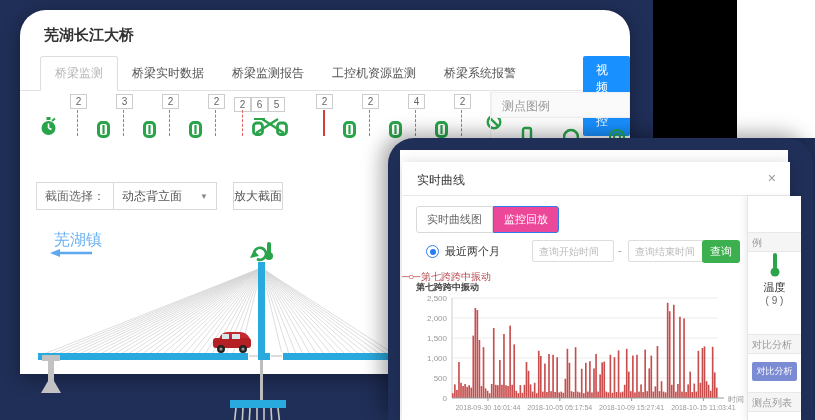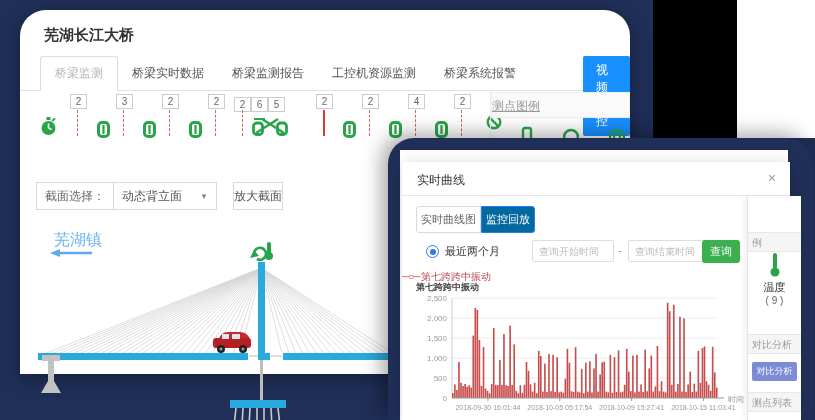--- a/index.html
+++ b/index.html
@@ -20,43 +20,43 @@
   
   #sensor-row{left:14px;top:80px;width:446px;height:58px;display:flex;align-items:flex-start;}
   .sensor-cell{position:relative;height:58px;flex:0 0 auto;}
   .badge{display:inline-block;min-width:11px;padding:0 2px;height:13px;line-height:13px;border:1px solid #ccc;background:#fff;color:#666;font-size:10px;text-align:center;}
   .badge-row{position:absolute;left:2px;top:4px;white-space:nowrap;}
   .dash{position:absolute;top:20px;width:0;height:26px;border-left:1px dashed #e06060;}
   .dash.solid{border-left:2px solid #d23c3c;}
   .sicon{position:absolute;bottom:6px;}
   
   #legend-panel{left:470px;top:80px;width:140px;height:58px;border-left:1px solid #eee;}
-  #legend-panel .hd{position:absolute;left:0;top:2px;width:139px;height:26px;line-height:26px;background:#fafafa;border:1px solid #efefef;color:#999;font-size:12px;box-sizing:border-box;text-decoration:underline;}
+  #legend-panel .hd{position:absolute;left:0;top:2px;width:139px;height:26px;line-height:26px;background:#fafafa;border:1px solid #efefef;color:#999;font-size:12px;padding-left:10px;box-sizing:border-box;}
   .lg-ic{position:absolute;top:36px;}
   
   #toolbar{left:16px;top:172px;height:28px;display:flex;align-items:center;font-size:12px;color:#666;}
   #toolbar .grp{display:flex;align-items:center;border:1px solid #d9d9d9;height:26px;}
   #toolbar .lbl{padding:0 8px;}
   #toolbar .sel{display:flex;align-items:center;border-left:1px solid #d9d9d9;height:26px;padding:0 8px;min-width:86px;justify-content:space-between;cursor:pointer;color:#555;}
   #toolbar .car{font-size:8px;color:#888;margin-left:8px;}
   #toolbar .zbtn{margin-left:16px;border:1px solid #d9d9d9;height:26px;line-height:26px;padding:0 0;cursor:pointer;color:#555;}
   
   #direction{left:34px;top:220px;color:#6db3f2;font-size:16px;z-index:2;}
   #dir-arrow{left:30px;top:238px;z-index:2;}
   #bridge{left:10px;top:228px;z-index:1;}
   
   #modal-frame{left:388px;top:138px;width:425px;height:282px;background:#202f58;border-radius:26px 26px 0 0;z-index:3;box-shadow:-6px -4px 20px rgba(0,0,0,.35);}
   #app-page{position:absolute;left:12px;top:12px;width:388px;height:270px;background:#fff;}
   #dialog{position:absolute;left:14px;top:24px;width:388px;height:258px;background:#fff;box-shadow:0 2px 14px rgba(0,0,0,.18);}
   #dlg-head{position:absolute;left:0;top:0;width:100%;height:34px;border-bottom:1px solid #e8e8e8;box-sizing:border-box;}
   #dlg-title{position:absolute;left:15px;top:10px;font-size:12px;color:#333;}
   #dlg-close{position:absolute;right:14px;top:8px;font-size:14px;color:#999;cursor:pointer;}
   #dlg-tabs{position:absolute;left:14px;top:44px;display:flex;font-size:11px;}
-  .dtab{padding:5px 4px;border:1px solid #d9d9d9;color:#666;background:#fff;cursor:pointer;border-radius:3px 0 0 3px;}
-  .dtab.active{background:#0369a1;border-color:#2b7cf0;color:#fff;border-radius:0 3px 3px 0;}
+  .dtab{padding:5px 10px;border:1px solid #d9d9d9;color:#666;background:#fff;cursor:pointer;border-radius:3px 0 0 3px;}
+  .dtab.active{background:#ec4899;border-color:#2b7cf0;color:#fff;border-radius:0 3px 3px 0;}
   #query-row{position:absolute;left:0;top:78px;width:100%;height:26px;font-size:11px;color:#333;}
   #radio-wrap{position:absolute;left:24px;top:4px;display:flex;align-items:center;}
   #radio-dot{width:11px;height:11px;border-radius:50%;border:1px solid #2b7cf0;margin-right:6px;position:relative;}
   #radio-dot:after{content:"";position:absolute;left:2.5px;top:2.5px;width:6px;height:6px;border-radius:50%;background:#2b7cf0;}
   .dinput{position:absolute;top:0;height:22px;width:82px;border:1px solid #ddd;border-radius:2px;font-size:10px;color:#555;padding:0 6px;box-sizing:border-box;font-family:inherit;}
   .dinput::placeholder{color:#bbb;}
   #sep{position:absolute;left:216px;top:4px;color:#999;}
   #query-btn{position:absolute;left:300px;top:0;width:38px;height:23px;background:#3cb04e;color:#fff;font-size:11px;text-align:center;line-height:23px;border-radius:3px;cursor:pointer;}
   #chart-legend{position:absolute;left:0;top:108px;width:345px;font-size:10px;color:#b5484d;}
   #chart-legend .mk{color:#c23a3a;letter-spacing:-1px;}

